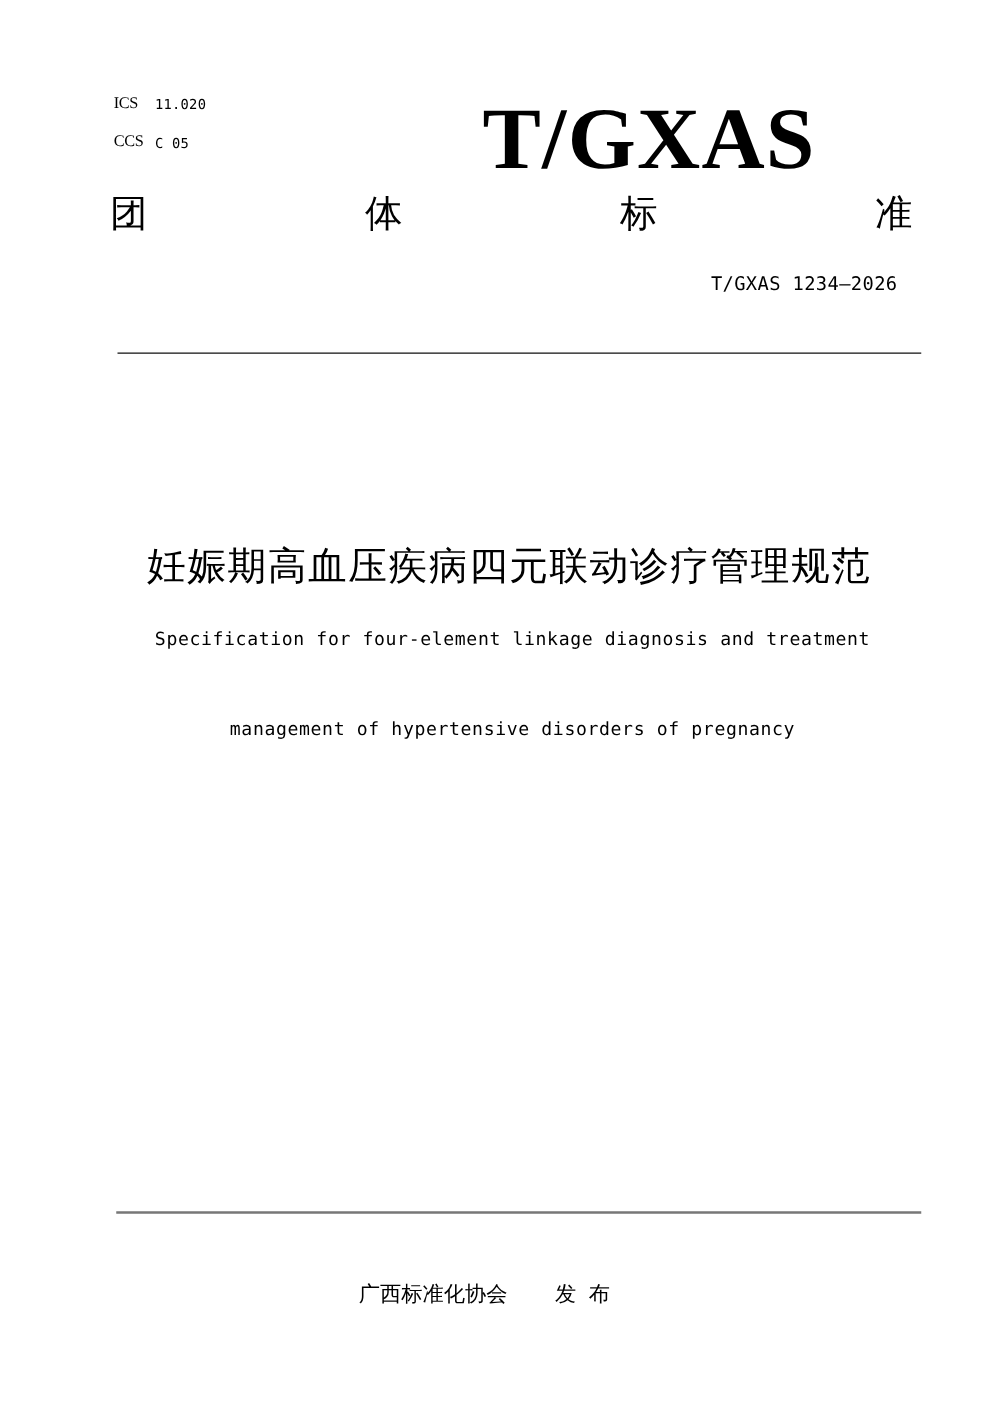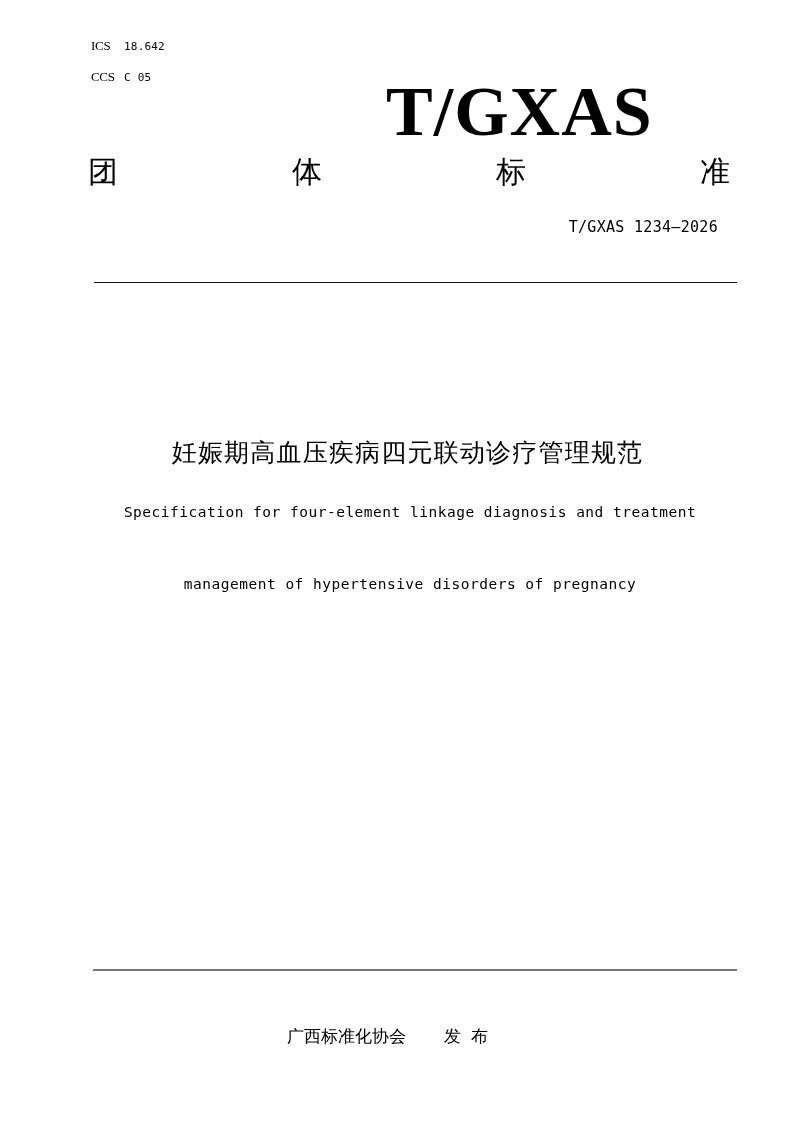--- a/index.html
+++ b/index.html
@@ -10,21 +10,21 @@
     body {
       width: 793px;
       height: 1122px;
       position: relative;
       overflow: hidden;
       color: #000000;
       font-family: "DejaVu Sans", sans-serif;
     }
     .abs { position: absolute; white-space: nowrap; }
 
-    .cls-row { position: absolute; left: 91px; height: 16px; display: flex; align-items: center; }
+    .cls-row { position: absolute; left: 91px; height: 16px; display: flex; align-items: flex-end; margin-top: 36px; }
     .cls-label {
       font-family: "Liberation Serif", "DejaVu Serif", serif;
       font-size: 13px;
       width: 33px;
       letter-spacing: -0.3px;
     }
     .cls-value {
       font-family: "DejaVu Sans Mono", "Liberation Mono", monospace;
       font-size: 11px;
       letter-spacing: 0.2px;
@@ -72,21 +72,21 @@
       height: 0;
       border-top: 1.5px solid #111111;
     }
 
     #title-cn {
       left: 0;
       width: 793px;
       top: 430px;
       text-align: center;
       font-family: "DejaVu Sans", sans-serif;
-      font-size: 25px;
+      font-size: 31px;
       line-height: 46px;
       letter-spacing: 1.2px;
       padding-left: 22px;
       box-sizing: border-box;
     }
 
     .title-en {
       left: 0;
       width: 784px;
       text-align: center;
@@ -128,21 +128,21 @@
     #publisher .pub-name { margin-right: 38px; }
     #publisher .pub-action { letter-spacing: 10px; }
   </style>
 </head>
 <body>
 
 <div>
 
   <div class="cls-row" id="ics-row">
     <span class="cls-label">ICS</span>
-    <span class="cls-value">18.642</span>
+    <span class="cls-value">11.020</span>
   </div>
   <div class="cls-row" id="ccs-row">
     <span class="cls-label">CCS</span>
     <span class="cls-value">C 05</span>
   </div>
 
   <div class="abs" id="org-code">T/GXAS</div>
 
   <div class="abs" id="std-type">
     <span>团</span>

